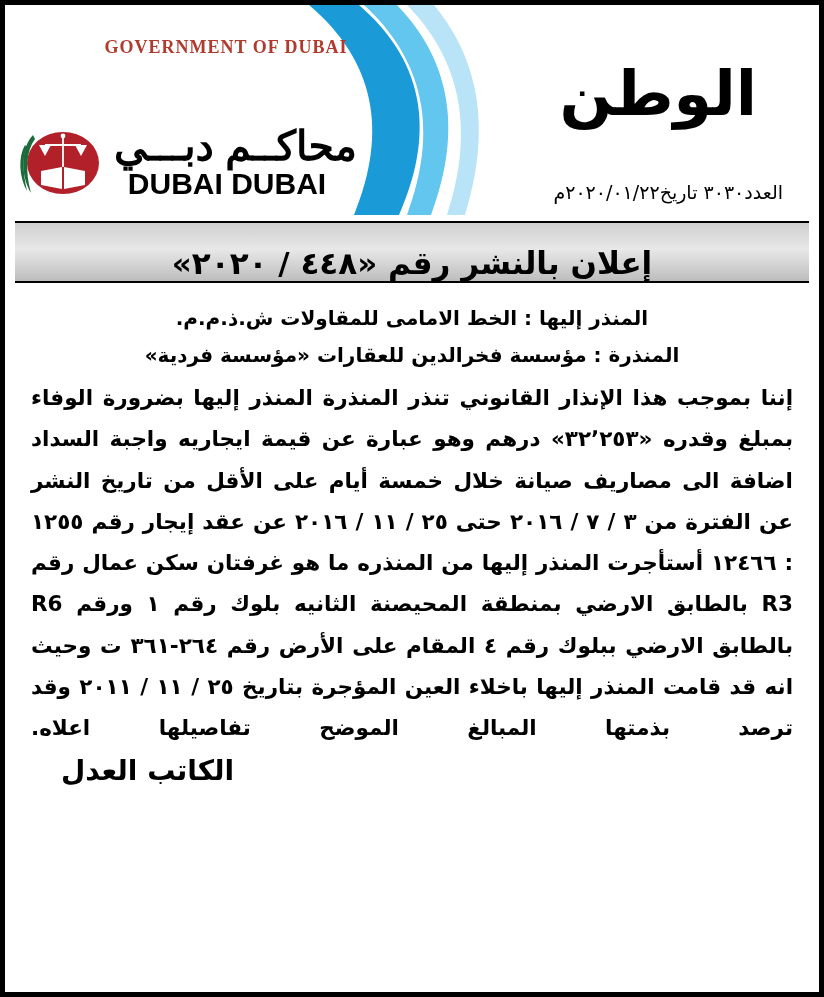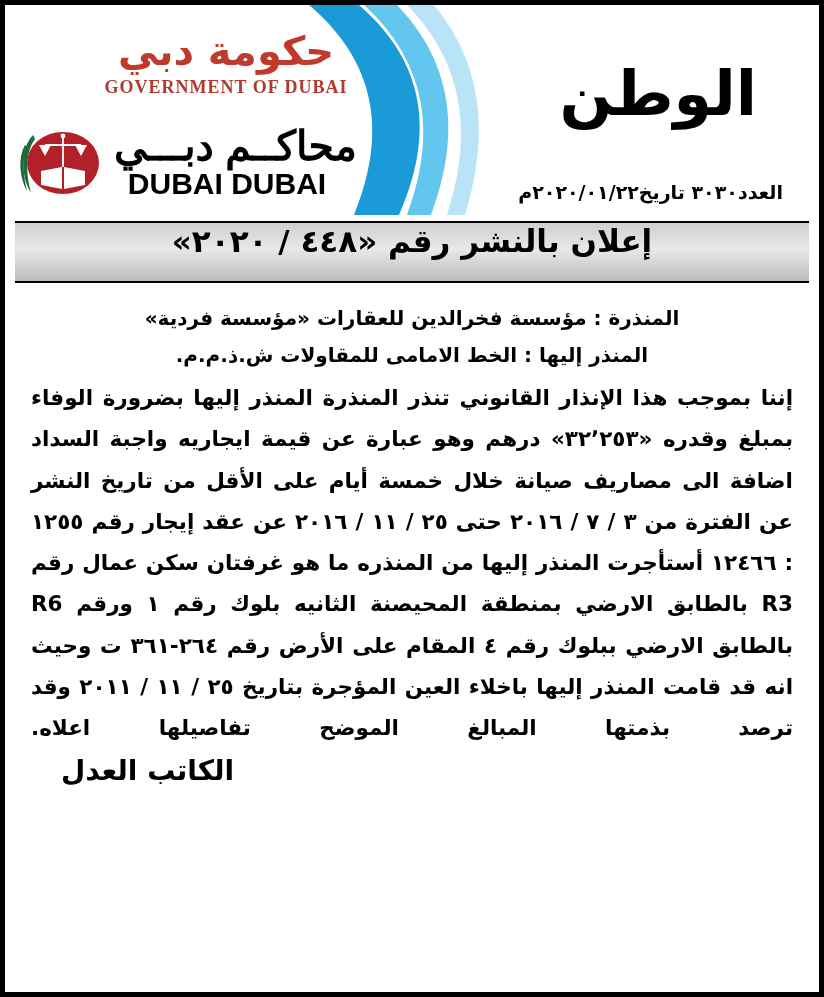--- a/index.html
+++ b/index.html
@@ -48,21 +48,21 @@
     color: #000;
     letter-spacing: -1px;
     line-height: 1;
   }
   .issue-line {
     position: absolute;
     top: 176px;
     right: 36px;
     font-family: "DejaVu Sans", sans-serif;
     font-size: 19px;
-    font-weight: bold;
+    font-weight: normal;
     color: #000;
     direction: rtl;
     white-space: nowrap;
   }
   .gov-block {
     position: absolute;
     top: 26px;
     left: 96px;
     width: 250px;
     text-align: center;
@@ -115,21 +115,21 @@
   }
 
   
   .title-bar {
     margin: 6px 10px 0 10px;
     height: 58px;
     background: linear-gradient(to bottom, #cfcfcf 0%, #e8e8e8 45%, #bdbdbd 100%);
     border-top: 2px solid #000;
     border-bottom: 2px solid #000;
     display: flex;
-    align-items: flex-start;
+    align-items: flex-end;
     justify-content: center;
   }
   .title-bar .txt {
     font-family: "DejaVu Sans", sans-serif;
     font-size: 31px;
     font-weight: bold;
     color: #000;
     letter-spacing: 0;
   }
 
@@ -180,21 +180,20 @@
     <svg class="swoosh" viewBox="0 0 240 210">
       <path d="M30,0 C95,55 110,125 75,210 L120,210 C160,120 140,52 80,0 Z" fill="#1a9ad6"></path>
       <path d="M85,0 C145,55 160,125 128,210 L152,210 C186,120 168,52 118,0 Z" fill="#63c6ef"></path>
       <path d="M128,0 C182,55 196,125 168,210 L186,210 C214,120 198,52 155,0 Z" fill="#b9e4f7"></path>
     </svg>
 
     <div class="newspaper-name">الوطن</div>
     <div class="issue-line">العدد٣٠٣٠ تاريخ٢٠٢٠/٠١/٢٢م</div>
 
     <div class="gov-block">
-      <div class="gov-logo-ar">حكومة دبي</div>
       <div class="gov-logo-en">GOVERNMENT OF DUBAI</div>
     </div>
 
     <div class="courts-block">
       <div class="courts-ar">محاكــم دبـــي</div>
       <div class="courts-en">DUBAI DUBAI</div>
     </div>
 
     <svg class="courts-emblem" viewBox="0 0 86 80">
       <ellipse cx="48" cy="40" rx="36" ry="31" fill="#b2202a"></ellipse>
@@ -216,22 +215,22 @@
       </g>
     </svg>
   </div>
 
   <div class="title-bar">
     <div class="txt">إعلان بالنشر رقم «٤٤٨ / ٢٠٢٠»</div>
   </div>
 
   <div class="body-wrap">
 
+    <div class="party-line">المنذر إليها : الخط الامامى للمقاولات ش.ذ.م.م.</div>
     <div class="party-line">المنذرة : مؤسسة فخرالدين للعقارات «مؤسسة فردية»</div>
-    <div class="party-line">المنذر إليها : الخط الامامى للمقاولات ش.ذ.م.م.</div>
 
     <div class="main-text">
       <span>إننا بموجب هذا الإنذار القانوني تنذر المنذرة المنذر إليها بضرورة الوفاء بمبلغ وقدره «٣٢٬٢٥٣» درهم وهو عبارة عن قيمة ايجاريه واجبة السداد اضافة الى مصاريف صيانة خلال خمسة أيام على الأقل من تاريخ النشر عن الفترة من ٣ / ٧ / ٢٠١٦ حتى ٢٥ / ١١ / ٢٠١٦ عن عقد إيجار رقم ١٢٥٥ : ١٢٤٦٦ أستأجرت المنذر إليها من المنذره ما هو غرفتان سكن عمال رقم </span><span class="ltr">R3</span><span> بالطابق الارضي بمنطقة المحيصنة الثانيه بلوك رقم ١ ورقم </span><span class="ltr">R6</span><span> بالطابق الارضي ببلوك رقم ٤ المقام على الأرض رقم ٢٦٤-٣٦١ ت وحيث انه قد قامت المنذر إليها باخلاء العين المؤجرة بتاريخ ٢٥ / ١١ / ٢٠١١ وقد ترصد بذمتها المبالغ الموضح تفاصيلها اعلاه.</span>
     </div>
 
     <div class="signature">الكاتب العدل</div>
   </div>
 
 </div>
 

